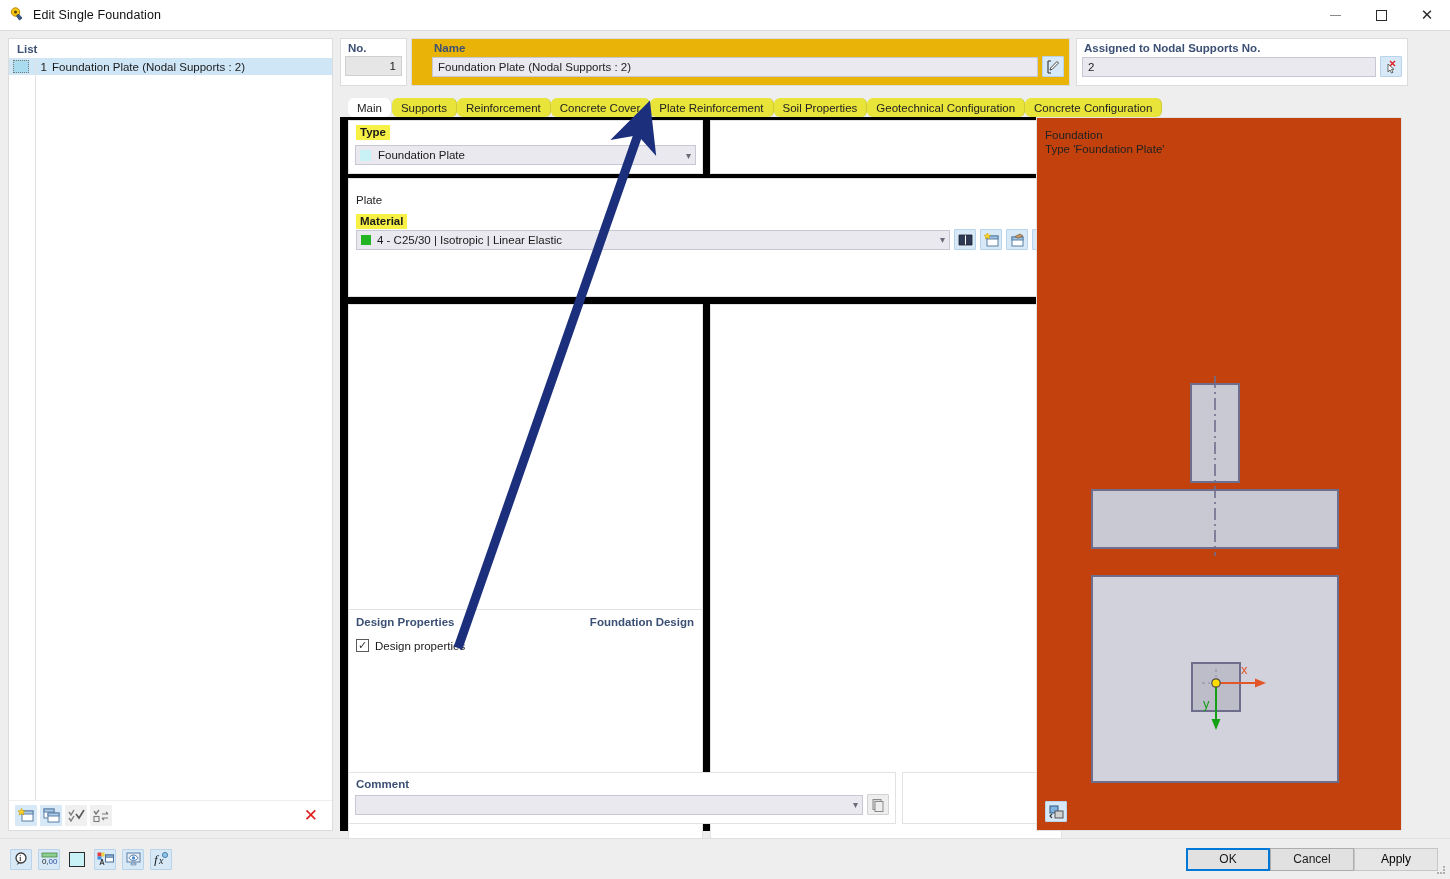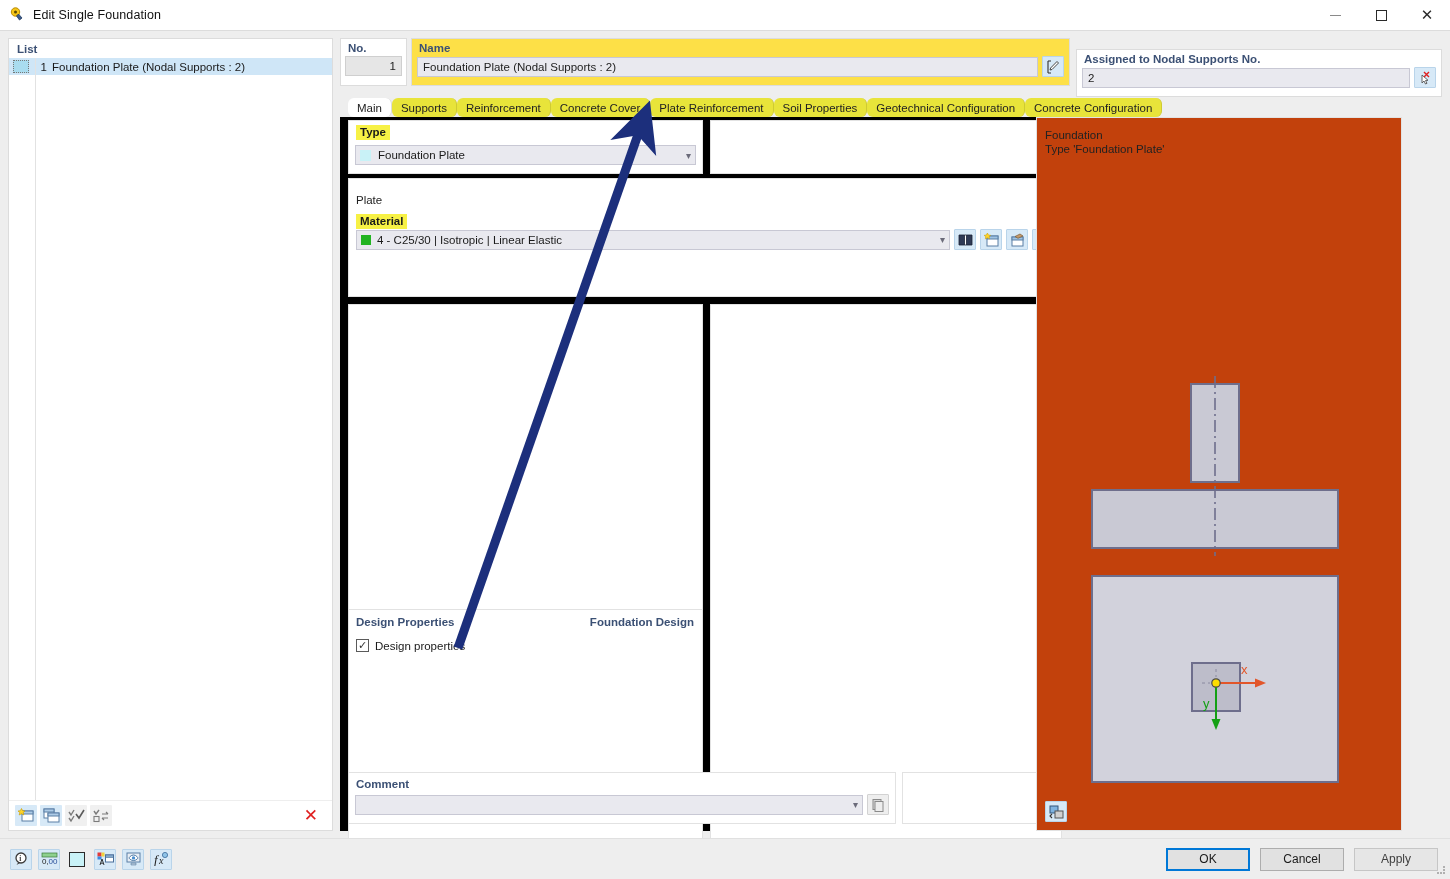--- a/index.html
+++ b/index.html
@@ -78,24 +78,24 @@
     font-family: "DejaVu Sans", sans-serif; line-height: 1; padding-right: 8px;
   }
 
   
   .no-box {
     position: absolute; left: 340px; top: 38px; width: 67px; height: 48px;
     background: #fff; border: 1px solid #dcdcdc;
   }
   .name-box {
     position: absolute; left: 411px; top: 38px; width: 659px; height: 48px;
-    background: #fde047; border: 1px solid #dcdcdc;
+    background: #eab308; border: 1px solid #dcdcdc; padding-left: 15px;
   }
   .assigned-box {
-    position: absolute; left: 1076px; top: 49px; width: 366px; height: 48px;
+    position: absolute; left: 1076px; top: 38px; width: 332px; height: 48px;
     background: #fff; border: 1px solid #dcdcdc;
   }
   .fld-label {
     font-size: 11.5px; font-weight: bold; color: #3b5074;
     padding: 3px 0 2px 7px;
   }
   .inp {
     height: 20px; background: #e9e9ef; border: 1px solid #c8c8d4;
     font-size: 11.5px; display: flex; align-items: center; padding: 0 5px;
     color: #222;
@@ -163,28 +163,28 @@
   .drawing { position: absolute; left: 0; top: 118px; width: 364px; height: 560px; }
   .rp-toolbar { position: absolute; left: 8px; bottom: 8px; }
 
   
   .bottombar {
     position: absolute; left: 0; top: 838px; width: 1450px; height: 41px;
     background: #eeeeee; border-top: 1px solid #e0e0e0;
     display: flex; align-items: center;
   }
   .bottom-icons { display: flex; gap: 6px; margin-left: 10px; }
-  .dlgbtns { margin-left: auto; display: flex; gap: 10px; margin-right: 12px; }
+  .dlgbtns { margin-left: auto; display: flex; margin-right: 12px; }
   .dlgbtn {
     width: 84px; height: 23px; background: #e1e1e1; border: 1px solid #adadad;
     font-size: 12px; display: flex; align-items: center; justify-content: center;
     color: #1a1a1a;
   }
   .dlgbtn.focus { border: 2px solid #0078d7; background: #e1e1e1; }
-  .dlgbtn.disabled { color: #404040; border-color: #c6c6c6; background: #e6e6e6; }
+  .dlgbtn.disabled { color: #000000; border-color: #c6c6c6; background: #e6e6e6; }
   .grip {
     position: absolute; right: 3px; bottom: 3px; width: 12px; height: 12px;
   }
 
   .arrow-overlay { position: absolute; left: 0; top: 0; pointer-events: none; }
 </style>
 </head>
 <body>
 
 <div id="app">

